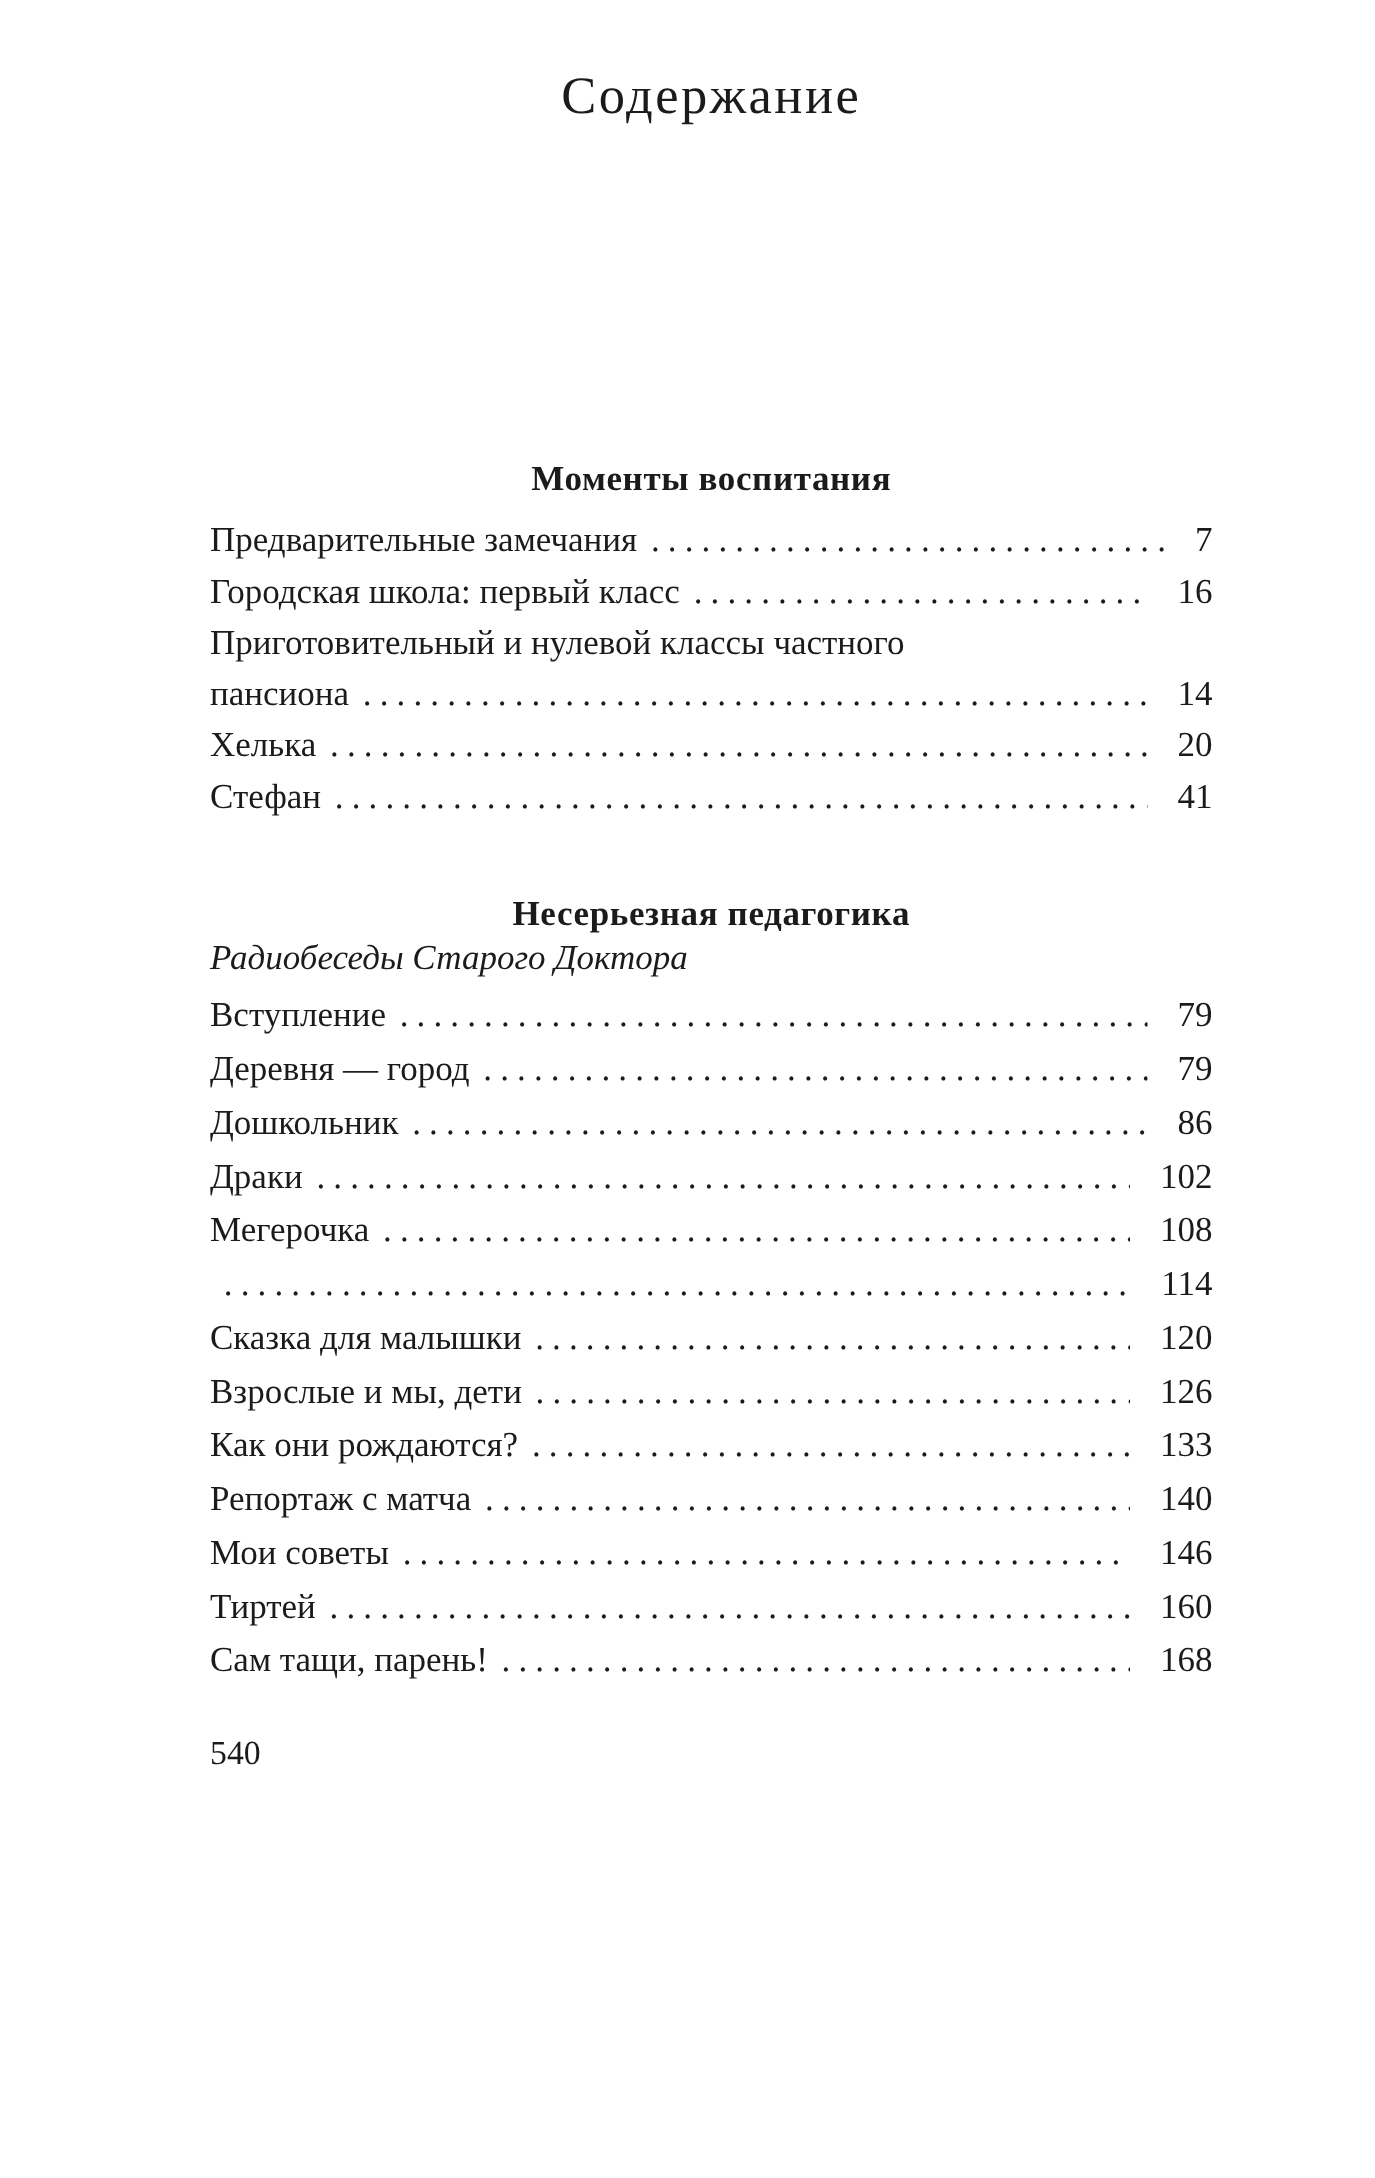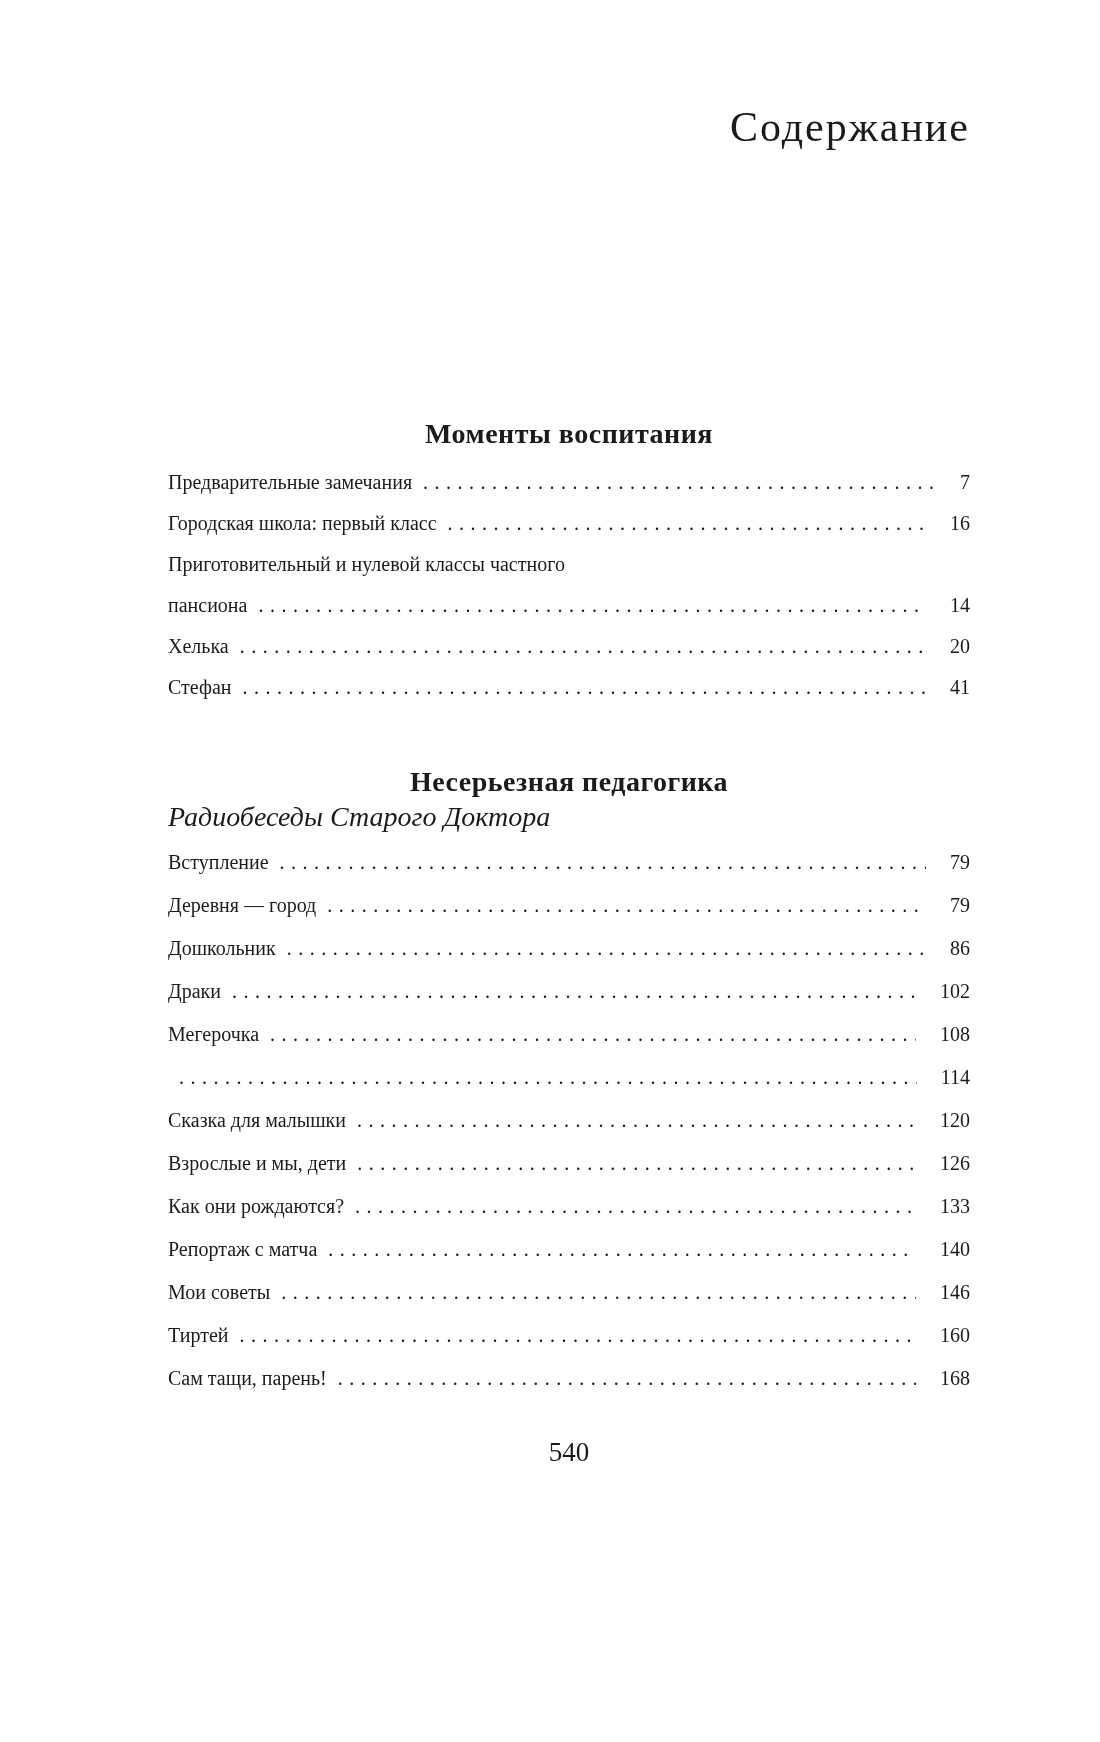--- a/index.html
+++ b/index.html
@@ -9,26 +9,26 @@
     height: 1742px;
     background: #ffffff;
     color: #1b1b1b;
     font-family: "Liberation Serif", "DejaVu Serif", serif;
     overflow: hidden;
   }
   .column { width: 802px; margin-left: 168px; }
 
   .title {
     margin: 0;
-    padding-top: 106px;
+    padding-top: 56px;
     font-size: 42px;
     line-height: 42px;
     font-weight: 400;
     letter-spacing: 2px;
-    text-align: right;
+    text-align: center;
   }
 
   .section-heading {
     margin: 0;
     font-size: 28px;
     line-height: 34px;
     font-weight: 700;
     text-align: center;
     letter-spacing: 0.5px;
   }
@@ -36,42 +36,41 @@
   .toc-section.s1 .section-heading { margin-top: 57px; }
 
   .section-subheading {
     margin: 0;
     font-size: 28px;
     line-height: 35px;
     font-style: italic;
     text-align: left;
   }
 
-  .rows { font-size: 20px; }
+  .rows { font-size: 28px; }
   .toc-section.s0 .rows { line-height: 41px; margin-top: 11px; }
   .toc-section.s1 .rows { line-height: 43px; margin-top: 7px; }
 
   .toc-row { display: flex; align-items: baseline; }
   .toc-label { white-space: nowrap; }
   .toc-leader {
     flex: 1 1 auto;
     min-width: 0;
     overflow: hidden;
     white-space: nowrap;
     margin: 0 24px 0 11px;
   }
   .toc-leader::after {
     content: "........................................................................................................................";
     letter-spacing: 6.5px;
   }
   .toc-page { white-space: nowrap; }
 
   .footer-folio {
     margin-top: 37px;
-    text-align: center;
     font-size: 27px;
     line-height: 30px;
   }
 </style>
 </head>
 <body>
 
 <div class="page">
   <div class="column">
     <h1 class="title">Содержание</h1>

